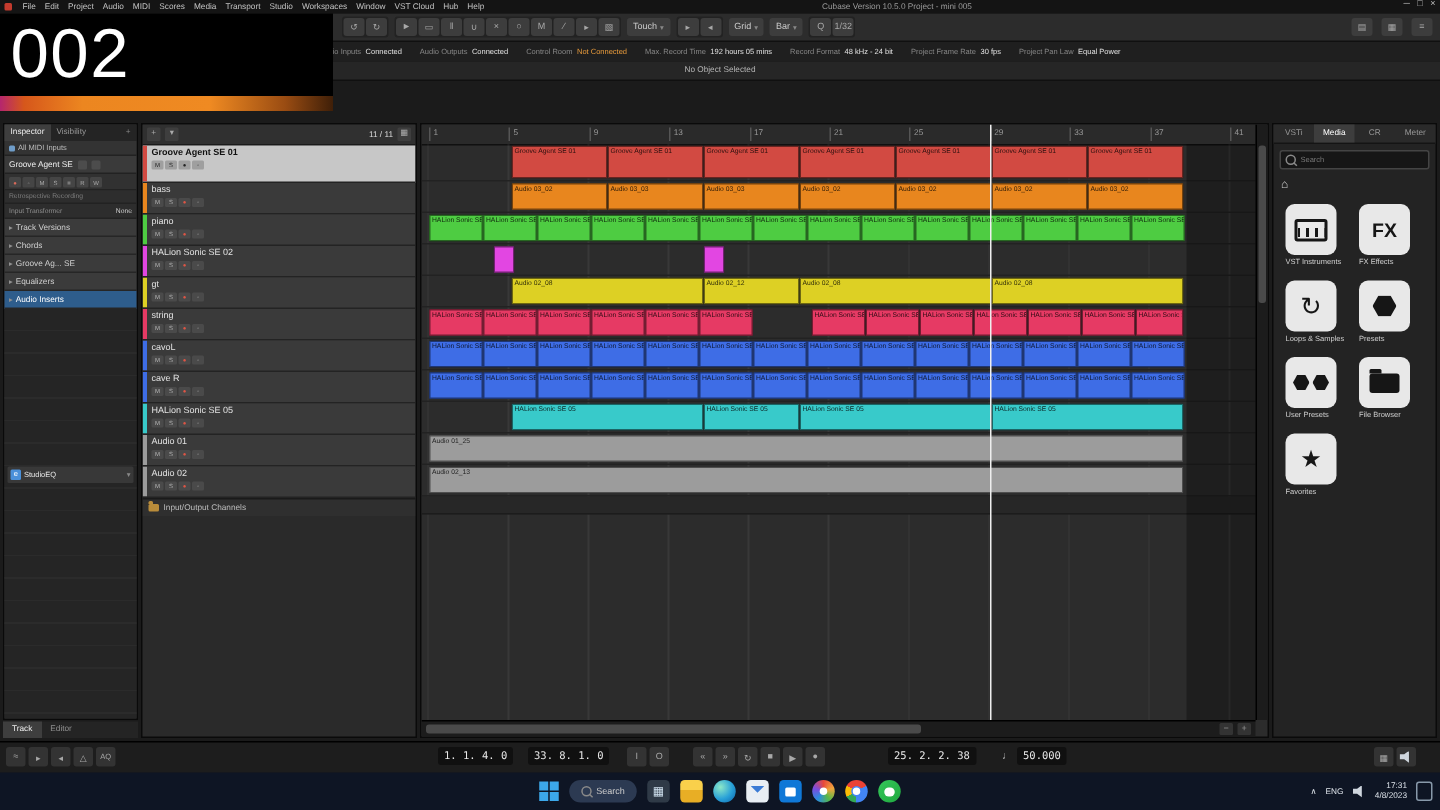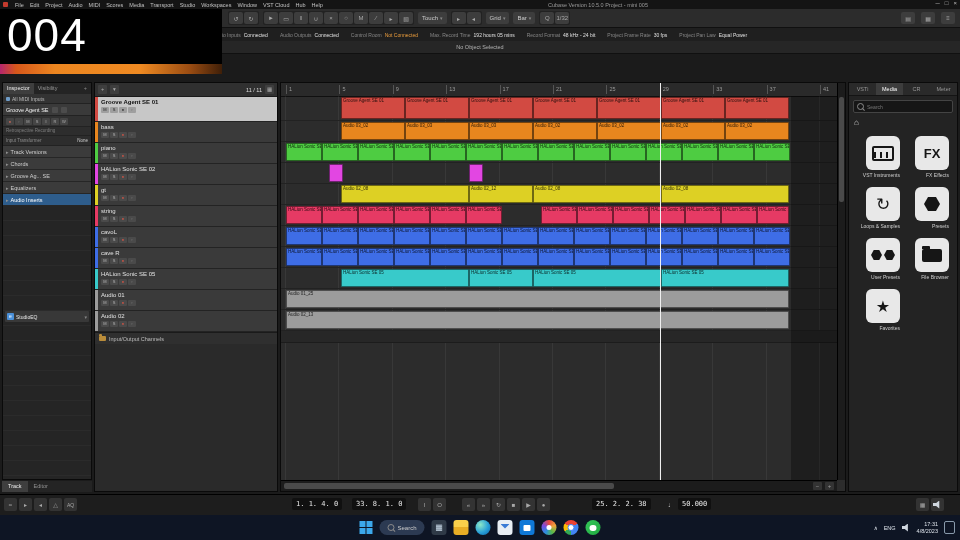--- a/index.html
+++ b/index.html
@@ -131,21 +131,21 @@
   .rz-tab{flex:1;text-align:center;line-height:12px;color:#979797;}
   .rz-tab.active{background:#3d3d3d;color:#fff;}
   .rz-search{margin:4px;height:11px;background:#161616;border:1px solid #444;border-radius:2px;
              display:flex;align-items:center;gap:3px;padding:0 3px;}
   .mag{width:5px;height:5px;border:1px solid #8a8a8a;border-radius:50%;position:relative;flex:0 0 5px;}
   .mag::after{content:"";position:absolute;width:3px;height:1px;background:#8a8a8a;transform:rotate(45deg);left:4px;top:5px;}
   .rz-ph{font-size:5px;color:#777;}
   .rz-home{margin:0 5px 2px;height:11px;display:flex;align-items:center;}
   .home{font-size:8px;color:#d0d0d0;}
   .rz-tiles{display:grid;grid-template-columns:1fr 1fr;gap:9px 6px;padding:6px 8px;}
-  .tile{display:flex;flex-direction:column;align-items:flex-end;gap:2px;}
+  .tile{display:flex;flex-direction:column;align-items:flex-start;gap:2px;}
   .tile-icon{width:34px;height:34px;background:#e8e8e8;border-radius:6px;display:flex;align-items:center;justify-content:center;color:#161616;}
   .tile-label{font-size:5px;color:#cfcfcf;text-align:center;line-height:6px;}
   .icon-piano{width:22px;height:15px;border:2px solid #161616;border-radius:2px;box-sizing:border-box;
       background:repeating-linear-gradient(90deg,#161616 0 2px,transparent 2px 6px);
       background-size:100% 55%;background-position:bottom;background-repeat:no-repeat;}
   .icon-fx{font-size:13px;font-weight:bold;}
   .icon-loop{font-size:17px;}
   .hex{width:16px;height:14px;background:#161616;clip-path:polygon(25% 0,75% 0,100% 50%,75% 100%,25% 100%,0 50%);}
   .hexwrap{display:flex;gap:2px;align-items:center;}
   .hex.s{width:11px;height:10px;}
@@ -310,21 +310,21 @@
           <span class="st-value">Equal Power</span>
         </div>
       </div>
   </div>
 
   <div class="infoline">
     <span>No Object Selected</span>
   </div>
 
   <div class="overlay005">
-    <span class="num">004</span>
+    <span class="num">002</span>
   </div>
   <div class="overlay-strip"></div>
 
   <aside class="inspector">
     <div class="insp-tabs">
         <span class="insp-tab active">Inspector</span>
         <span class="insp-tab">Visibility</span>
         <span class="insp-tab plus">+</span>
       </div>
     <div class="insp-io">

